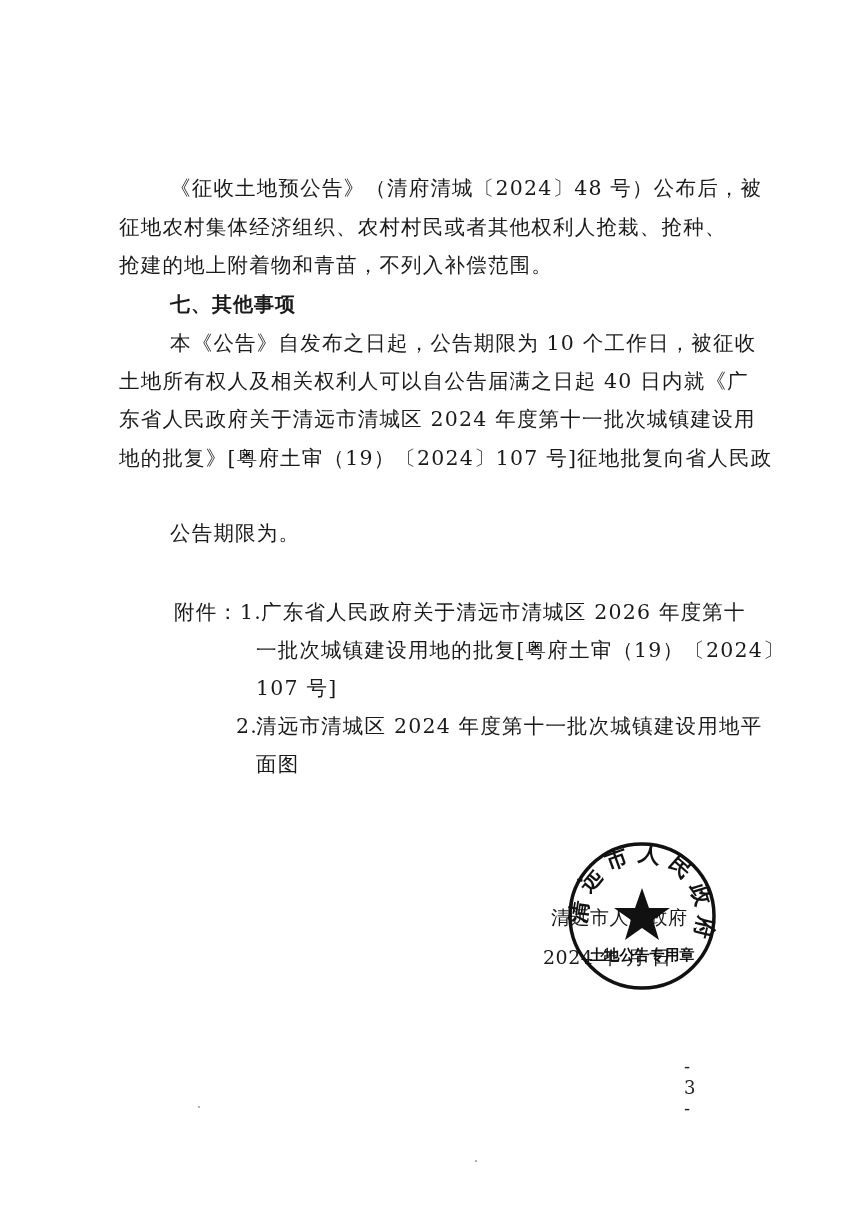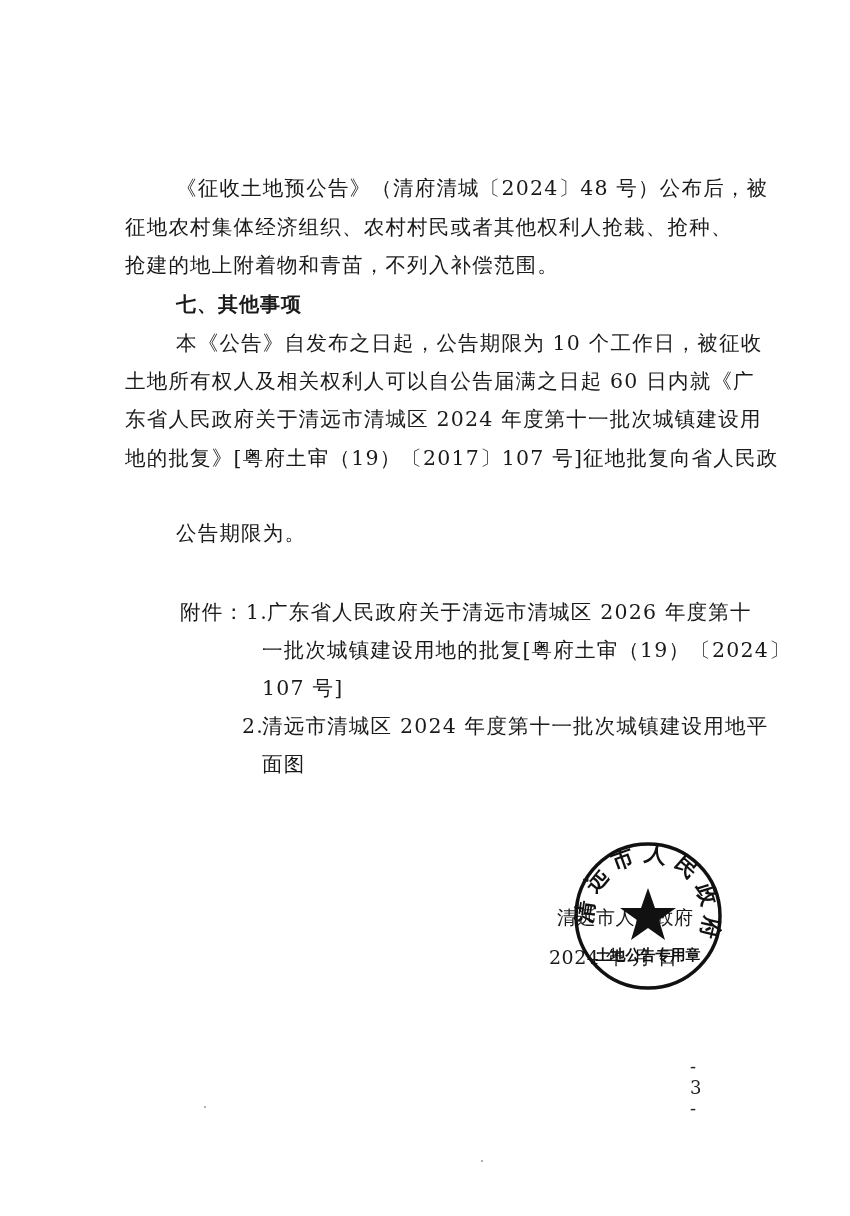--- a/index.html
+++ b/index.html
@@ -13,21 +13,20 @@
       position: relative;
       overflow: hidden;
       font-family: "DejaVu Serif", "Liberation Serif", serif;
       color: #1a1a1a;
     }
     .page {
       position: absolute;
       left: 0; top: 0;
       width: 674px; height: 1216px;
       background: #ffffff;
-      margin-left: 6px;
     }
     .line {
       position: absolute;
       font-size: 20.5px;
       line-height: 26px;
       white-space: nowrap;
       letter-spacing: 1.2px;
     }
     .justify {
       display: flex;
@@ -81,23 +80,23 @@
 
   <div class="line justify" style="left:170px; top:175px; width:560px;">
     <span>《征收土地预公告》（清府清城〔2024〕48 号）公布后，被</span>
   </div>
   <div class="line" style="left:119px; top:214px; width:612px;">征地农村集体经济组织、农村村民或者其他权利人抢栽、抢种、</div>
   <div class="line" style="left:119px; top:252px;">抢建的地上附着物和青苗，不列入补偿范围。</div>
 
   <div class="line heading" style="left:170px; top:291px;">七、其他事项</div>
 
   <div class="line" style="left:170px; top:330px;">本《公告》自发布之日起，公告期限为 10 个工作日，被征收</div>
-  <div class="line" style="left:119px; top:368px;">土地所有权人及相关权利人可以自公告届满之日起 60 日内就《广</div>
+  <div class="line" style="left:119px; top:368px;">土地所有权人及相关权利人可以自公告届满之日起 40 日内就《广</div>
   <div class="line" style="left:119px; top:406px;">东省人民政府关于清远市清城区 2024 年度第十一批次城镇建设用</div>
-  <div class="line" style="left:119px; top:445px;">地的批复》[粤府土审（19）〔2017〕107 号]征地批复向省人民政</div>
+  <div class="line" style="left:119px; top:445px;">地的批复》[粤府土审（19）〔2024〕107 号]征地批复向省人民政</div>
 
   <div class="line" style="left:170px; top:520px;">公告期限为。</div>
 
   <div class="attach-label" style="left:174px; top:599px;">附件：</div>
 
   <div>
     <div class="line" style="left:240px; top:599px;">1.</div>
     <div class="line" style="left:261px; top:599px;">广东省人民政府关于清远市清城区 2026 年度第十</div>
     <div class="line" style="left:256px; top:637px;">一批次城镇建设用地的批复[粤府土审（19）〔2024〕</div>
     <div class="line" style="left:256px; top:675px;">107 号]</div>

